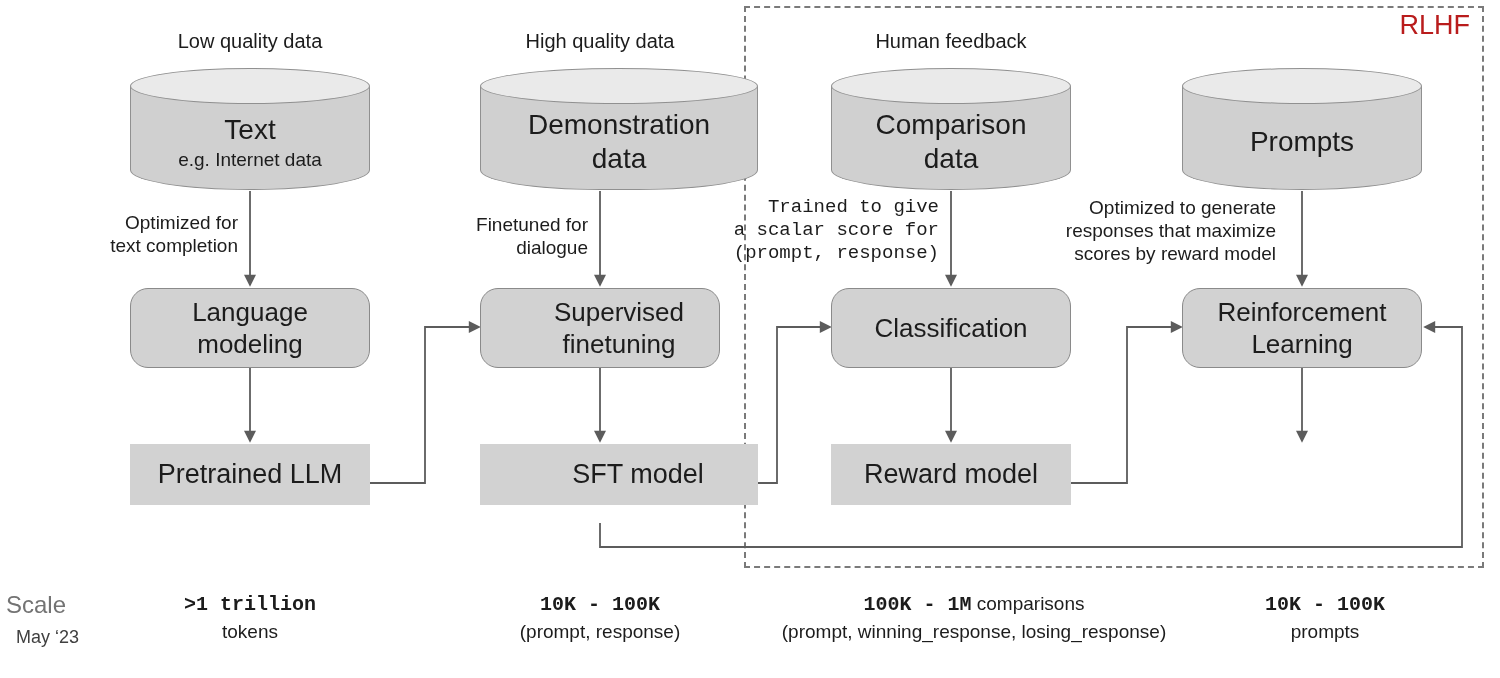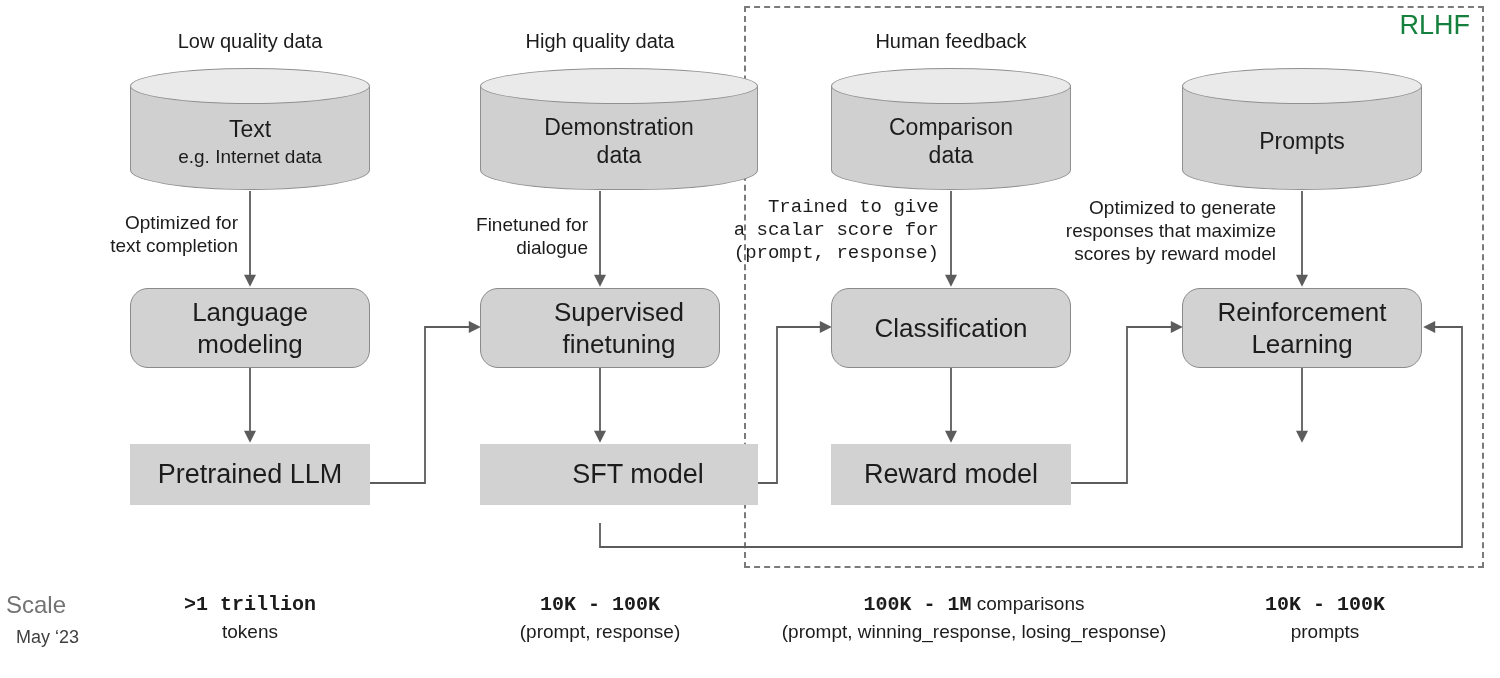--- a/index.html
+++ b/index.html
@@ -9,21 +9,21 @@
     color:#1c1c1c; background:#ffffff;
   }
   .wires { position:absolute; left:0; top:0; z-index:1; }
 
   
   .rlhf-box {
     position:absolute; left:744px; top:6px; width:740px; height:562px;
     border:2px dashed #7a7a7a; box-sizing:border-box; z-index:0;
   }
   .rlhf-label {
-    position:absolute; top:10px; right:30px; font-size:27px; color:#15803d; z-index:3;
+    position:absolute; top:10px; right:30px; font-size:27px; color:#b91c1c; z-index:3;
   }
 
   
   .col-label {
     position:absolute; top:30px; width:300px; text-align:center;
     font-size:20px; z-index:3; white-space:pre-line;
   }
 
   
   .cylinder { position:absolute; top:68px; width:240px; height:122px; z-index:2; }
@@ -34,21 +34,21 @@
   }
   .cyl-body {
     position:absolute; left:0; right:0; top:18px; bottom:0;
     background:#d0d0d0; border:1.6px solid #909090; border-top:none;
     border-radius:0 0 120px 120px / 0 0 20px 20px; box-sizing:border-box; z-index:1;
   }
   .cyl-text {
     position:absolute; left:0; right:0; top:32px; bottom:6px; z-index:3;
     display:flex; flex-direction:column; align-items:center; justify-content:center;
   }
-  .cyl-title { font-size:23px; line-height:1.2; text-align:center; white-space:pre-line; }
+  .cyl-title { font-size:28px; line-height:1.2; text-align:center; white-space:pre-line; }
   .cyl-sub   { font-size:19px; margin-top:3px; text-align:center; }
 
   
   .arrow-label {
     position:absolute; font-size:19px; line-height:1.22; text-align:right;
     white-space:pre-line; z-index:3;
   }
 
   
   .process {

